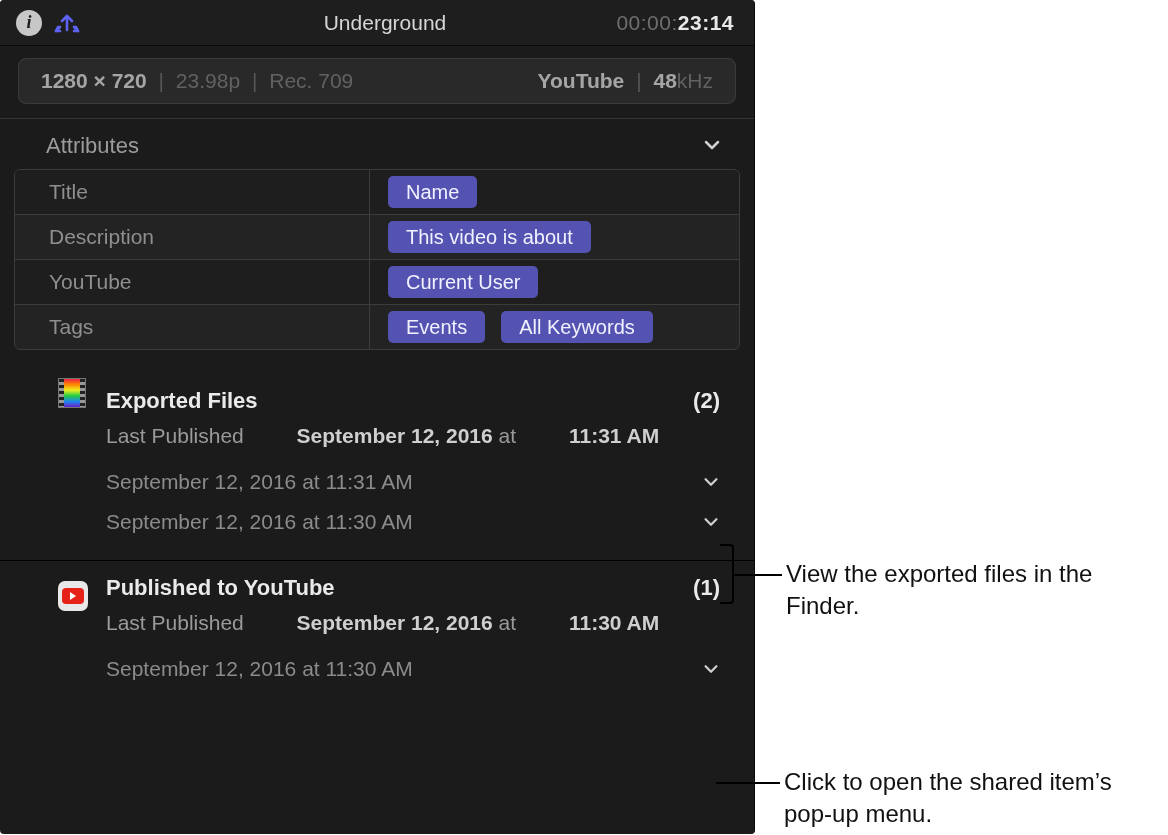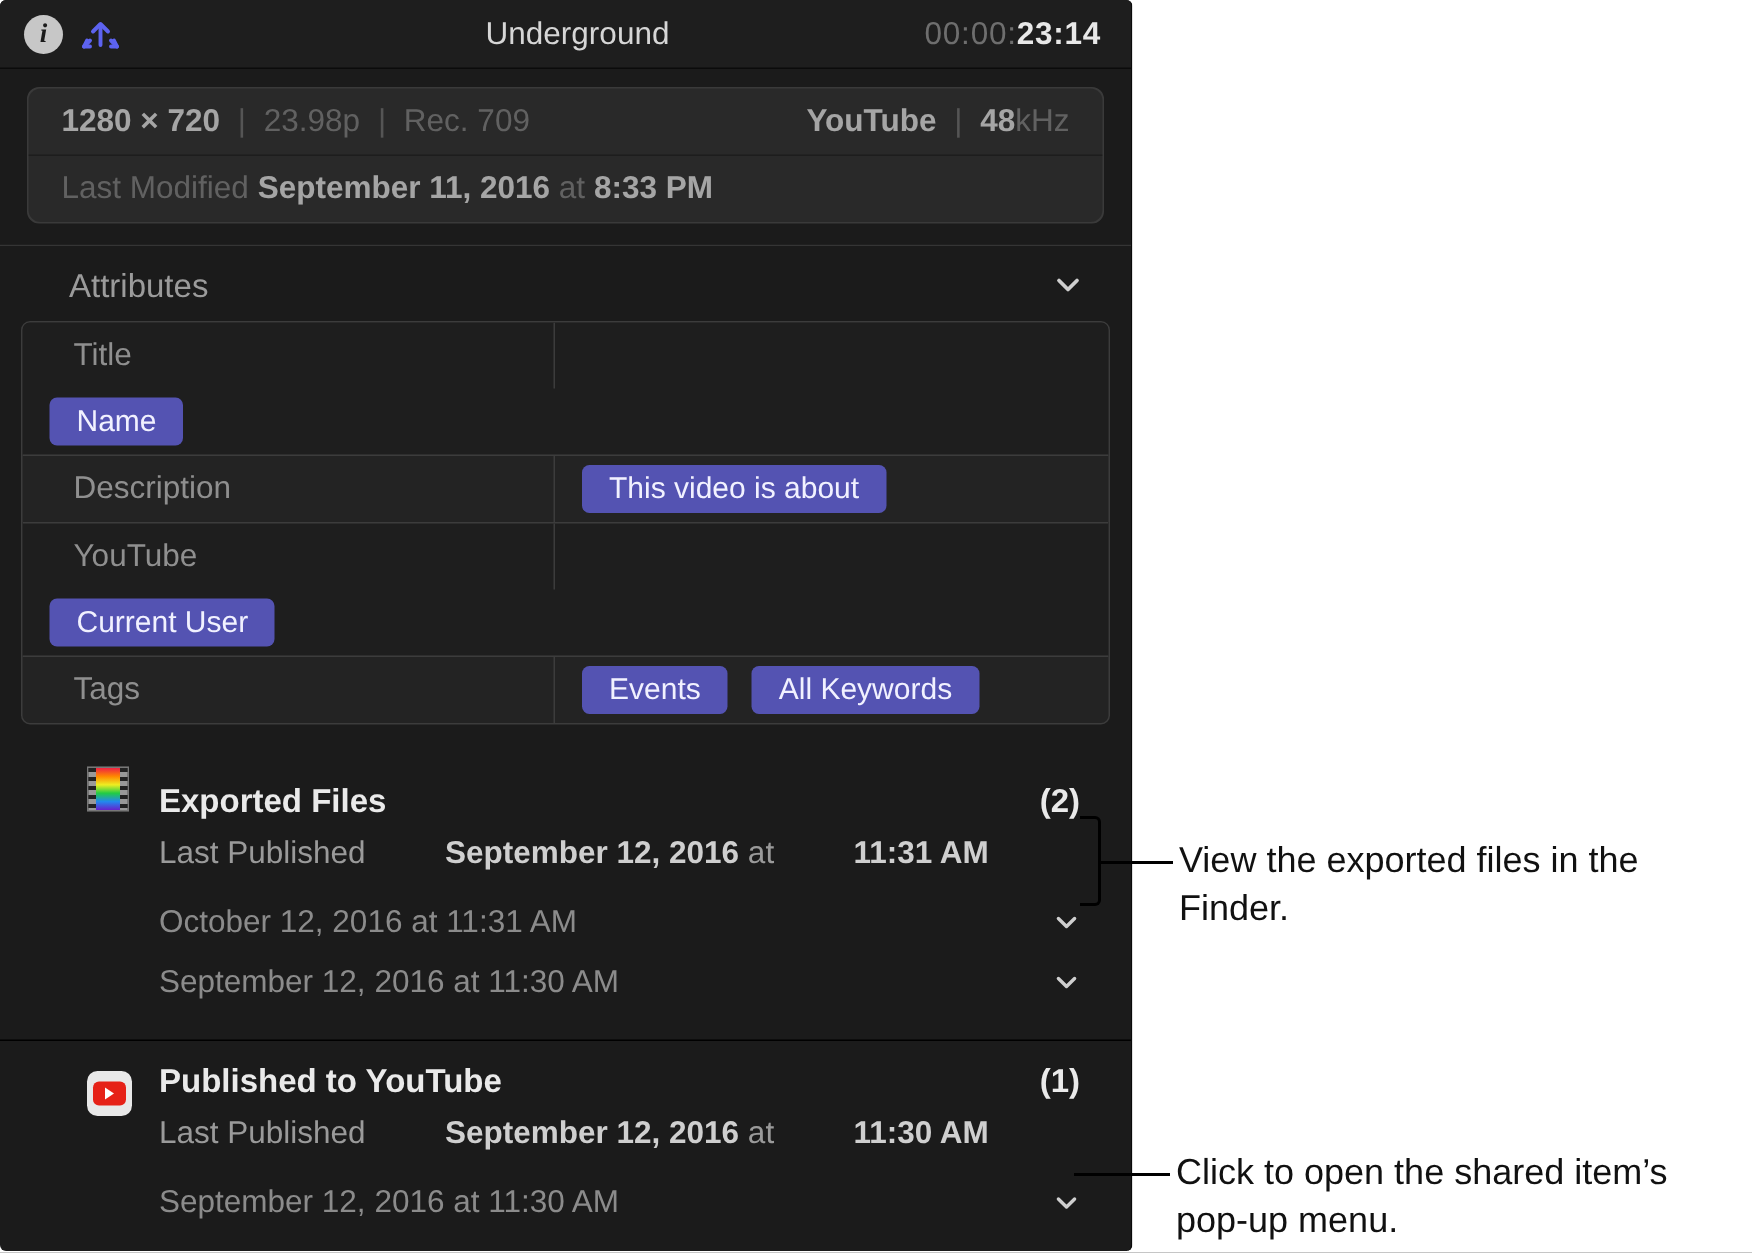--- a/index.html
+++ b/index.html
@@ -70,21 +70,21 @@
     border-radius: 6px;
     overflow:hidden;
     background:#232323;
   }
   .attr-row {
     display:flex; align-items:stretch;
     border-top:1px solid #3c3c3c;
     min-height:44px;
   }
   .attr-row:first-child { border-top:none; }
-  .attr-row.alt { background:#1e1e1e;flex-direction:column; }
+  .attr-row.alt { background:#1e1e1e; }
   .attr-label {
     width: 355px;
     padding: 10px 14px 10px 34px;
     font-size:21px; color:#8f8f8f;
     display:flex; align-items:center;
     border-right:1px solid #3c3c3c;
   }
   .attr-val {
     flex:1; display:flex; align-items:center; gap:16px;
     padding: 6px 10px 6px 18px;
@@ -211,30 +211,20 @@
           <span class="muted">23.98p</span>
           <span class="sep">|</span>
           <span class="muted">Rec. 709</span>
         </div>
         <div>
           <b>YouTube</b>
           <span class="sep">|</span>
           <b>48</b><span class="muted">kHz</span>
         </div>
       </div>
-      <div class="format-row">
-        <div>
-          <span class="muted">Last Modified</span>
-          <span> </span>
-          <b>September 11, 2016</b>
-          <span class="muted"> </span><span class="muted">at</span><span> </span>
-          <b>8:33 PM</b>
-        </div>
-        <div></div>
-      </div>
     </div>
 
     <div class="hr"></div>
 
     <div class="sect-head">
       <span>Attributes</span>
       <span class="chev chev-down">
         <svg width="20" height="20" viewBox="0 0 20 20">
             <path d="M4 7l6 6 6-6" fill="none" stroke="#cfcfcf" stroke-width="2.5" stroke-linecap="round" stroke-linejoin="round"></path>
           </svg>
@@ -281,21 +271,21 @@
       </div>
       <div class="g-sub">
         <span>Last Published</span>
         <span> </span>
         <b>September 12, 2016</b>
         <span> </span><span>at</span><span> </span>
         <b>11:31 AM</b>
       </div>
       <div class="g-list">
         <div class="g-item">
-          <span>October 12, 2016 at 11:31 AM</span>
+          <span>September 12, 2016 at 11:31 AM</span>
           <span class="chev-down">
             <svg width="18" height="18" viewBox="0 0 20 20">
                 <path d="M4 7l6 6 6-6" fill="none" stroke="#cfcfcf" stroke-width="2.5" stroke-linecap="round" stroke-linejoin="round"></path>
               </svg>
           </span>
         </div>
         <div class="g-item">
           <span>September 12, 2016 at 11:30 AM</span>
           <span class="chev-down">
             <svg width="18" height="18" viewBox="0 0 20 20">

